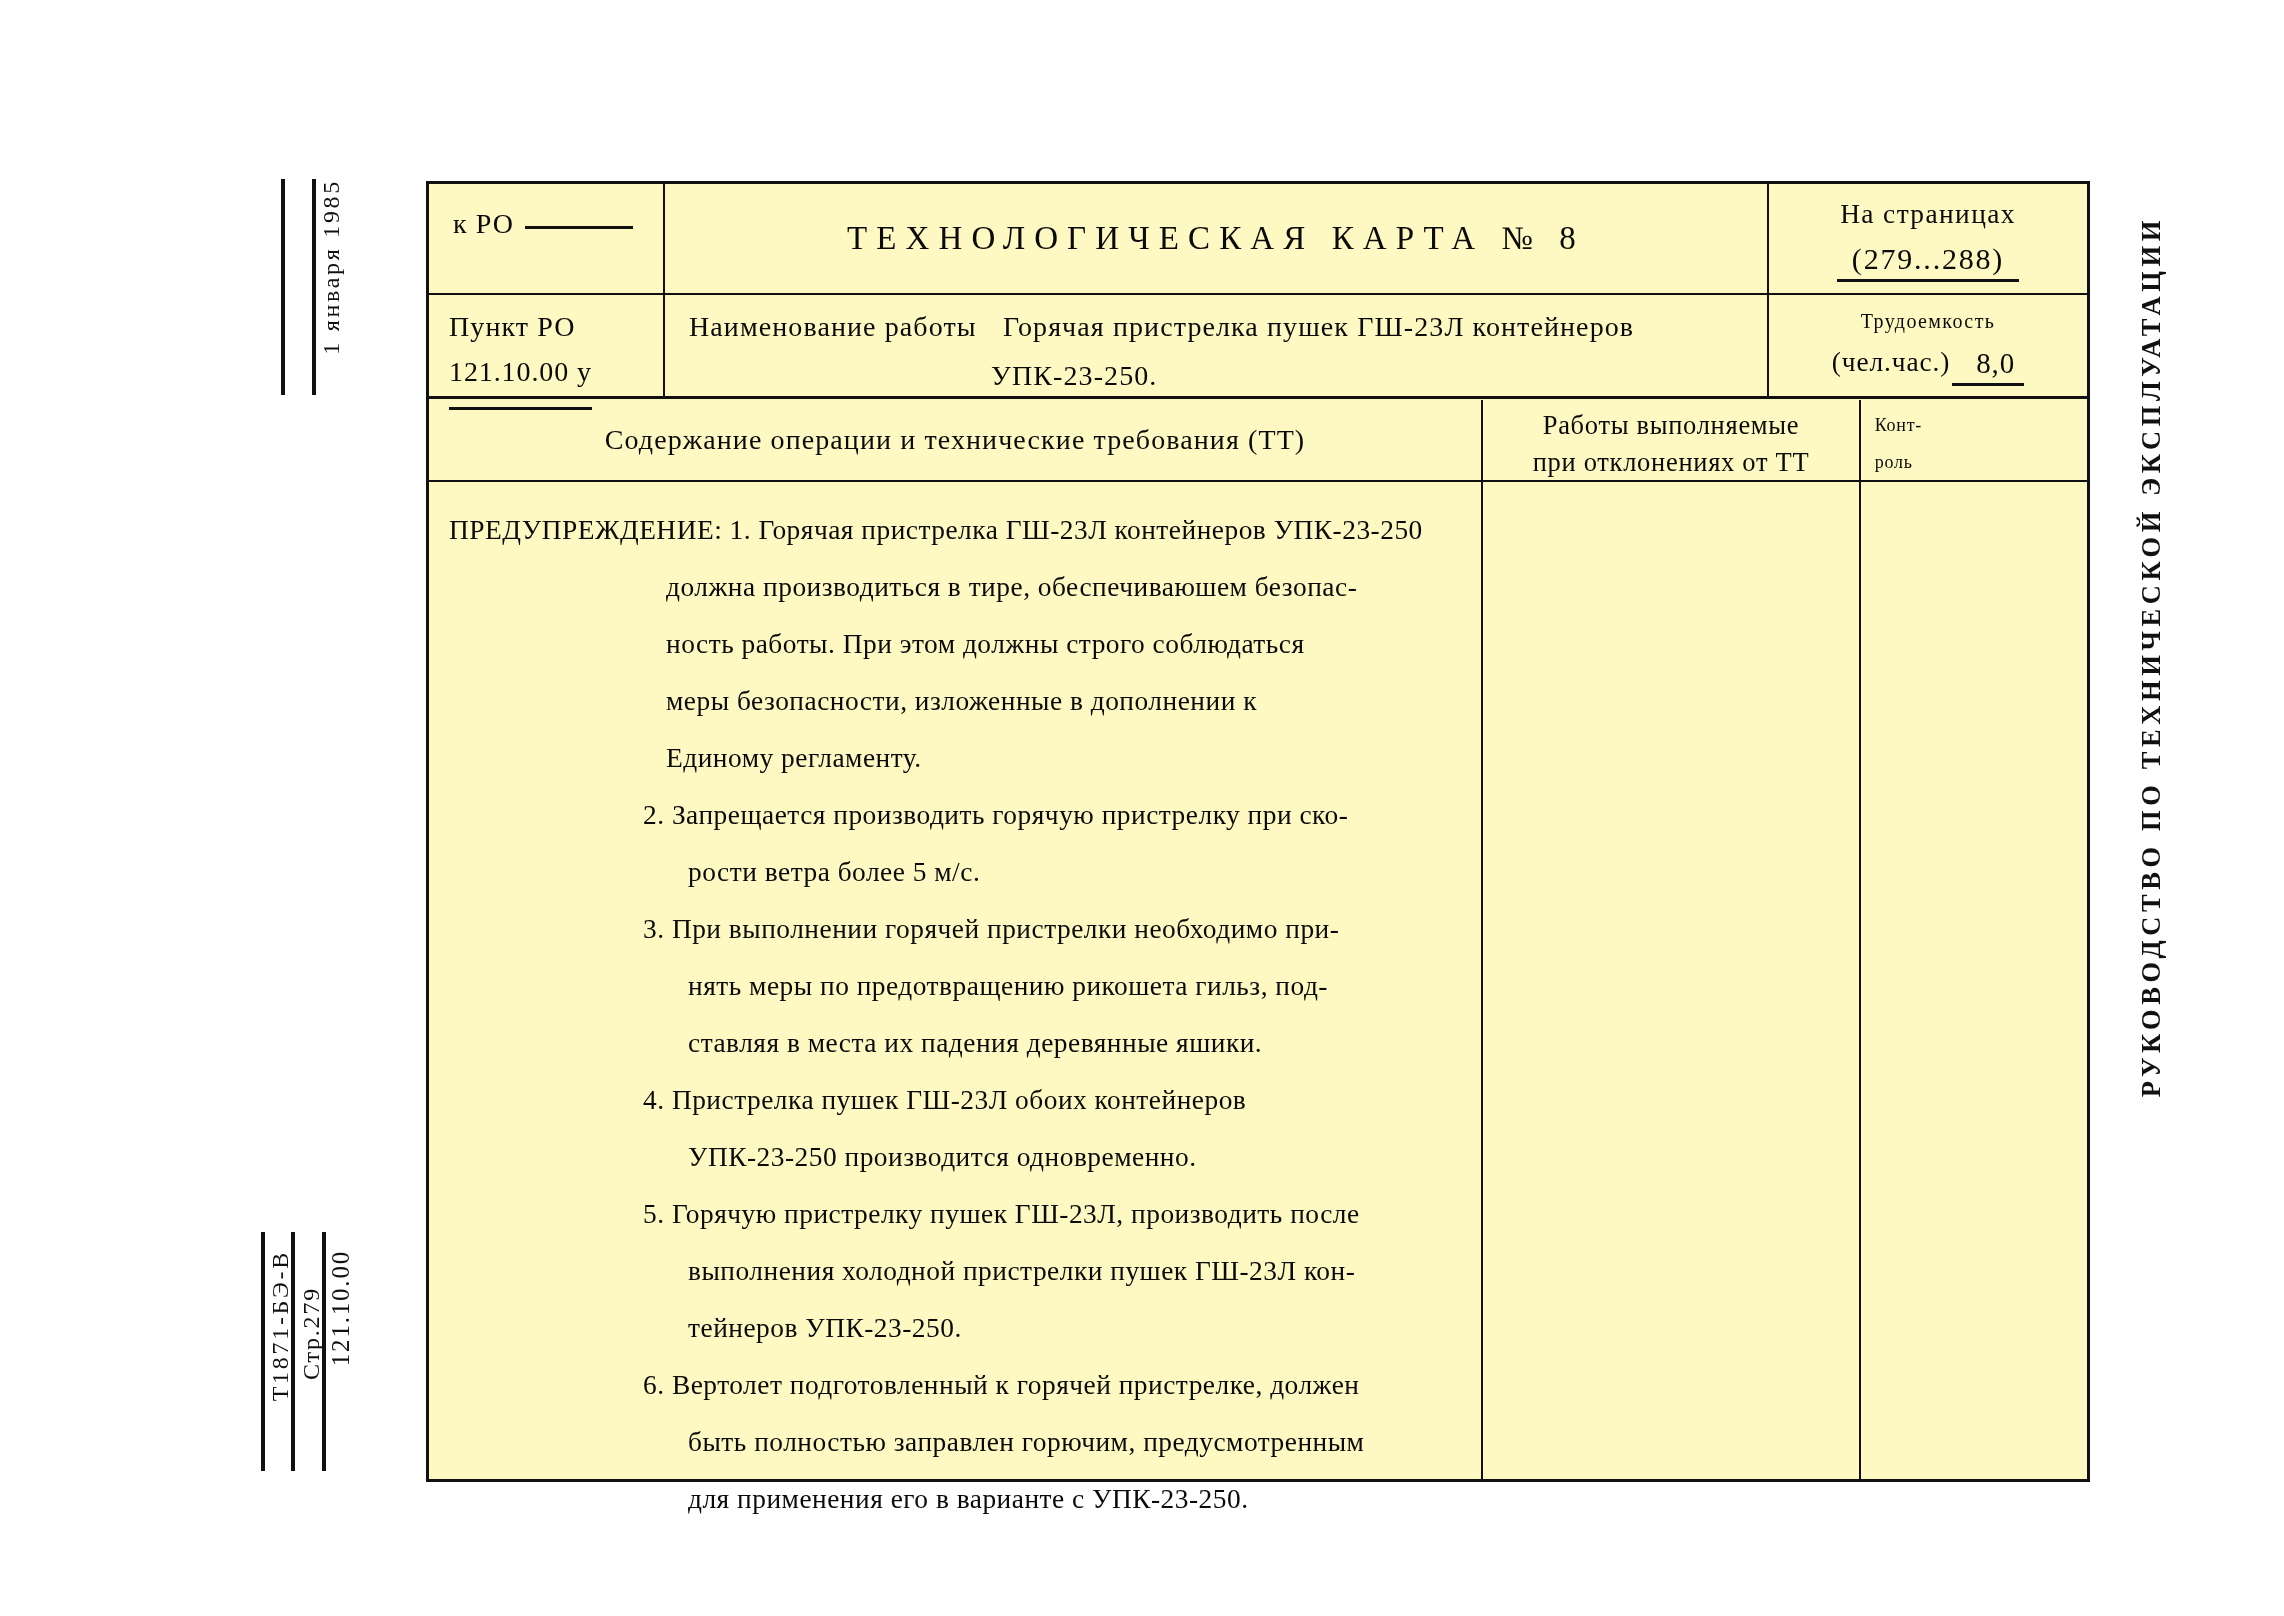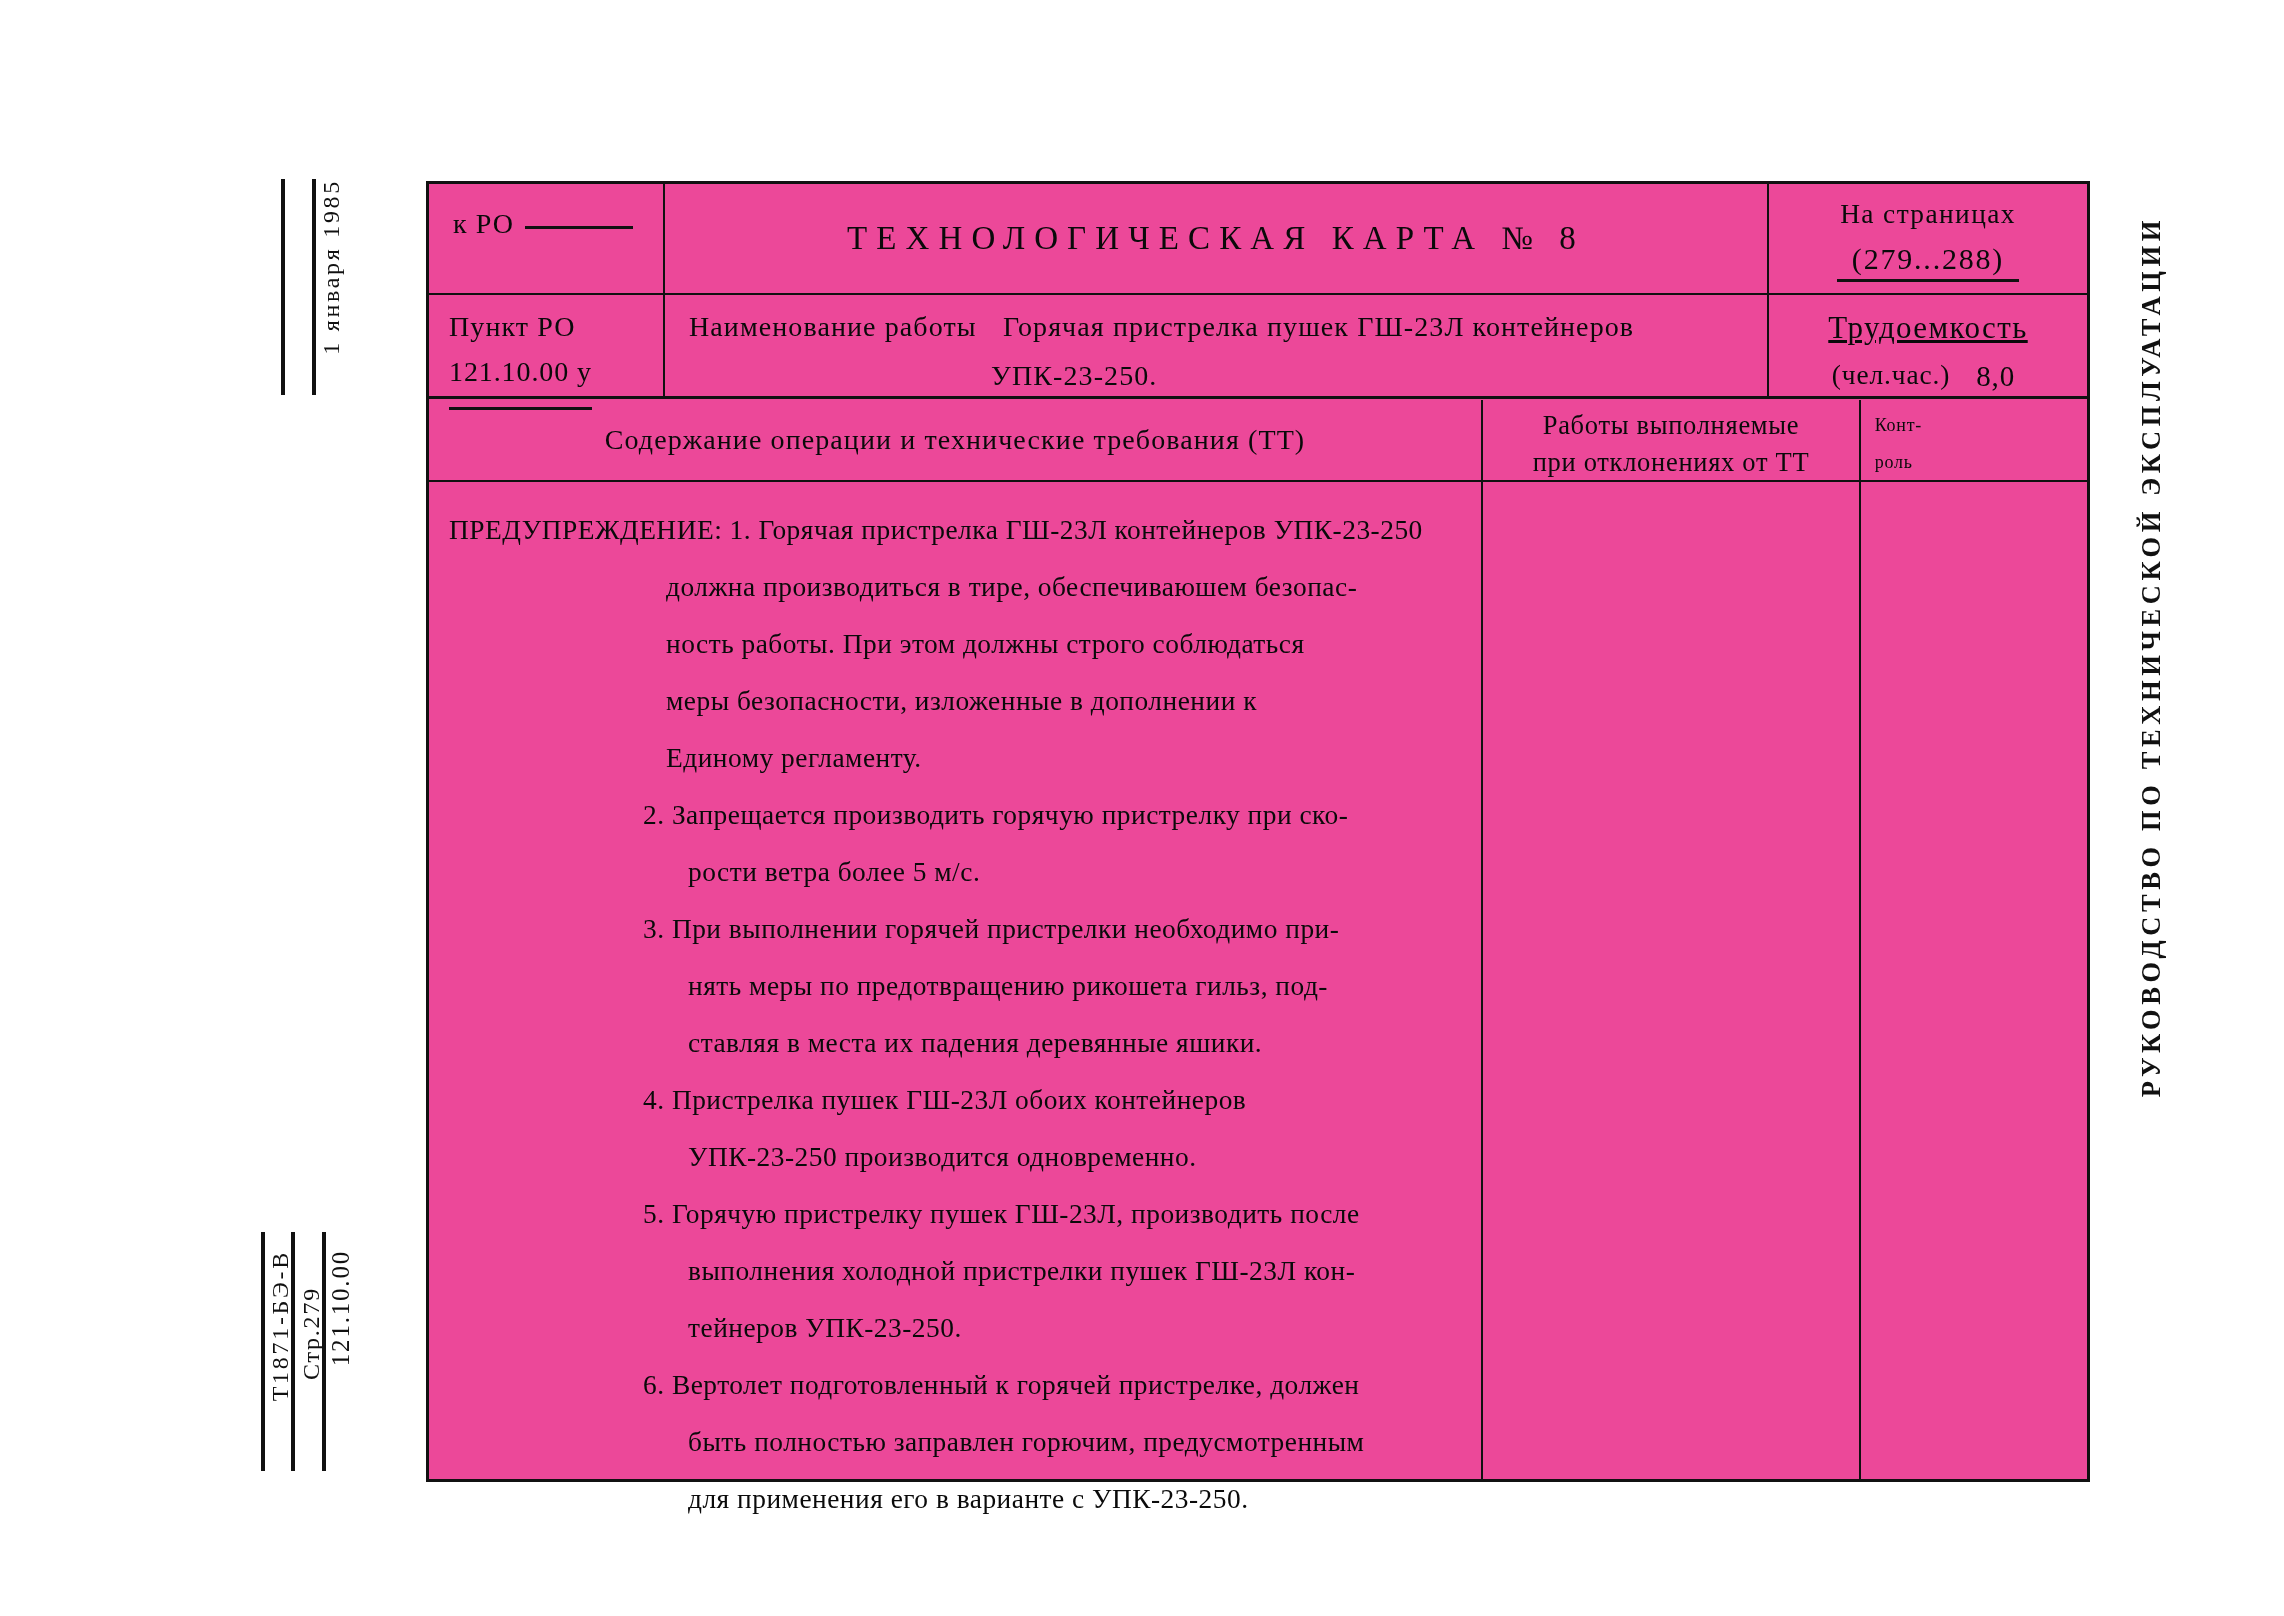--- a/index.html
+++ b/index.html
@@ -80,21 +80,21 @@
 
   
   #table {
     position: absolute;
     left: 426px;
     top: 181px;
     width: 1664px;
     height: 1301px;
     border: 3.7px solid #111;
     box-sizing: border-box;
-    background: #ec4899;
+    background: #fef9c3;
   }
 
   
   .row { position: absolute; left: 0; width: 100%; box-sizing: border-box; }
   #hdr-row1 { top: 0; height: 111px; border-bottom: 2.7px solid #111; }
   #hdr-row2 { top: 111px; height: 104px; border-bottom: 3.7px solid #111; }
   #hdr-row3 { top: 216px; height: 82px; border-bottom: 2.7px solid #111; }
   #body-row  { top: 298px; bottom: 0; }
 
   .cell {
@@ -192,21 +192,21 @@
   #pages-label { font-size: 27.4px; letter-spacing: 1.4px; }
   #pages-value {
     font-size: 30px; letter-spacing: 1.8px;
     margin-top: 12.8px;
     display: inline-block;
     border-bottom: 3.7px solid #111;
     padding: 0 14.6px 2.7px 14.6px;
   }
 
   
-  #labor-label { font-size: 31px; letter-spacing: 1.4px; text-decoration: underline; }
+  #labor-label { font-size: 20px; letter-spacing: 1.4px; }
   #labor-row {
     margin-top: 14.6px;
     font-size: 27.4px;
     display: flex; justify-content: center; align-items: flex-start;
   }
   #labor-units { letter-spacing: 0.9px; }
   #labor-value {
     font-size: 29px;
     border-bottom: 3.7px solid #111;
     padding: 0 9.1px 2.7px 24px;

